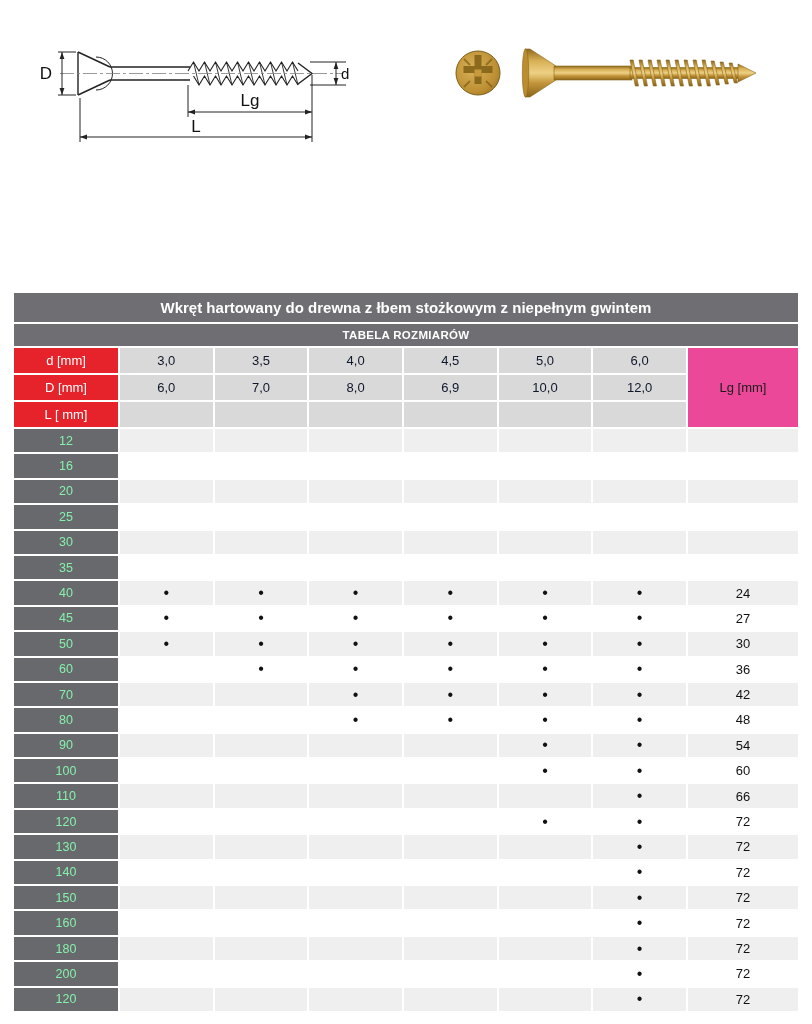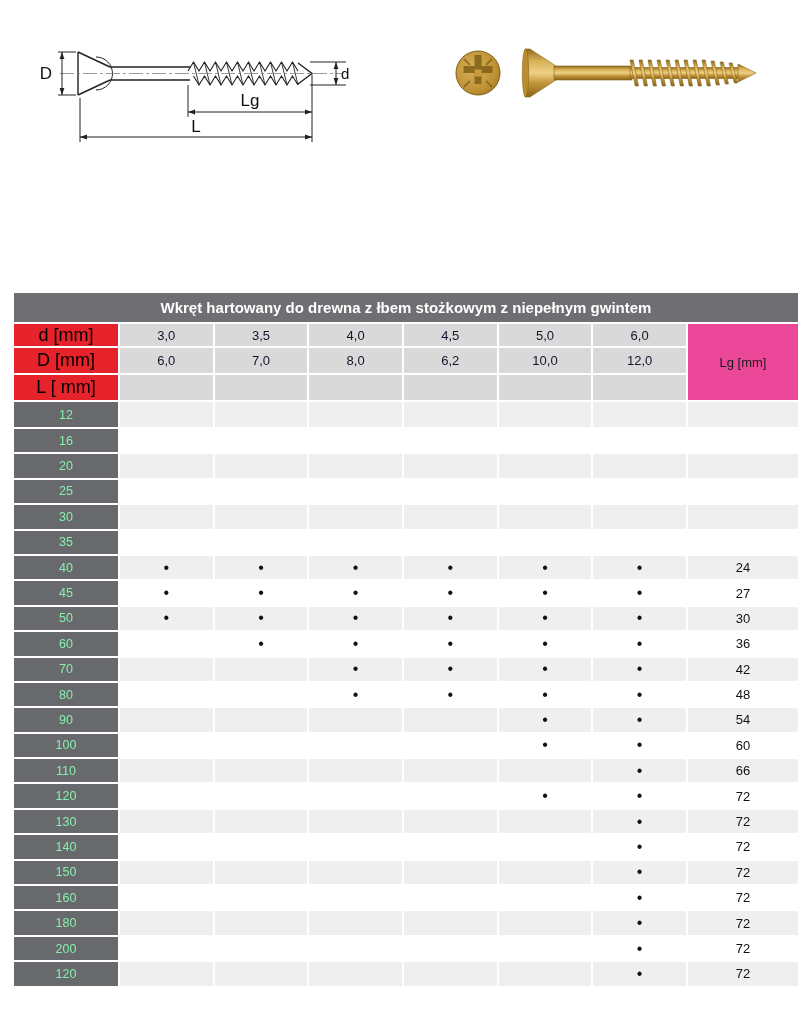--- a/index.html
+++ b/index.html
@@ -17,21 +17,21 @@
     display:grid;
     grid-template-columns:104px repeat(6,1fr) 110px;
     grid-template-rows:29px 22px 25px 25px 25px;
     grid-auto-rows:23.4px;
     gap:2px;background:#ffffff;
   }
   .cell{display:flex;align-items:center;justify-content:center;overflow:hidden}
   .bar{grid-column:1/-1;background:#6f6e73;color:#ffffff;font-weight:bold}
   .title-bar{font-size:15px}
   .subtitle-bar{font-size:11.5px;letter-spacing:.3px}
-  .red{background:#e6222a;color:#000000;font-size:18px}
+  .red{background:#e6222a;color:#ffffff;font-size:13px}
   .hval{background:#d9d9d9;color:#0f172a;font-size:13px}
   .lghead{background:#ec4899;color:#1a1a1a;font-size:13px;grid-row:span 3}
   .row{display:contents}
   .rl{background:#68696c;color:#86efac;font-size:12.5px}
   .bc{background:#ffffff;color:#111111;font-size:13px}
   .dotc{font-size:16px;line-height:1}
   .row.shade .bc{background:#efefef}
 </style>
 </head>
 <body>
@@ -136,35 +136,36 @@
       <polygon points="271,31 274.2,31 279.5,55 276.3,55"></polygon>
       <polygon points="280,32 283.2,32 288.5,54 285.3,54"></polygon>
       <polygon points="289,33 292.2,33 297.5,53 294.3,53"></polygon>
     </g>
     <polygon points="298,34 298,52 316,43" fill="url(#gold)"></polygon>
   </g>
 </svg>
 
 <div class="tbl">
   <div class="cell bar title-bar">Wkręt hartowany do drewna z łbem stożkowym z niepełnym gwintem</div>
+  <div class="cell bar subtitle-bar">TABELA ROZMIARÓW</div>
 
   <div class="cell red">d [mm]</div>
   <div class="cell hval">3,0</div>
   <div class="cell hval">3,5</div>
   <div class="cell hval">4,0</div>
   <div class="cell hval">4,5</div>
   <div class="cell hval">5,0</div>
   <div class="cell hval">6,0</div>
   <div class="cell lghead">Lg [mm]</div>
 
   <div class="cell red">D [mm]</div>
   <div class="cell hval">6,0</div>
   <div class="cell hval">7,0</div>
   <div class="cell hval">8,0</div>
-  <div class="cell hval">6,2</div>
+  <div class="cell hval">6,9</div>
   <div class="cell hval">10,0</div>
   <div class="cell hval">12,0</div>
 
   <div class="cell red">L [ mm]</div>
   <div class="cell hval"></div>
   <div class="cell hval"></div>
   <div class="cell hval"></div>
   <div class="cell hval"></div>
   <div class="cell hval"></div>
   <div class="cell hval"></div>

